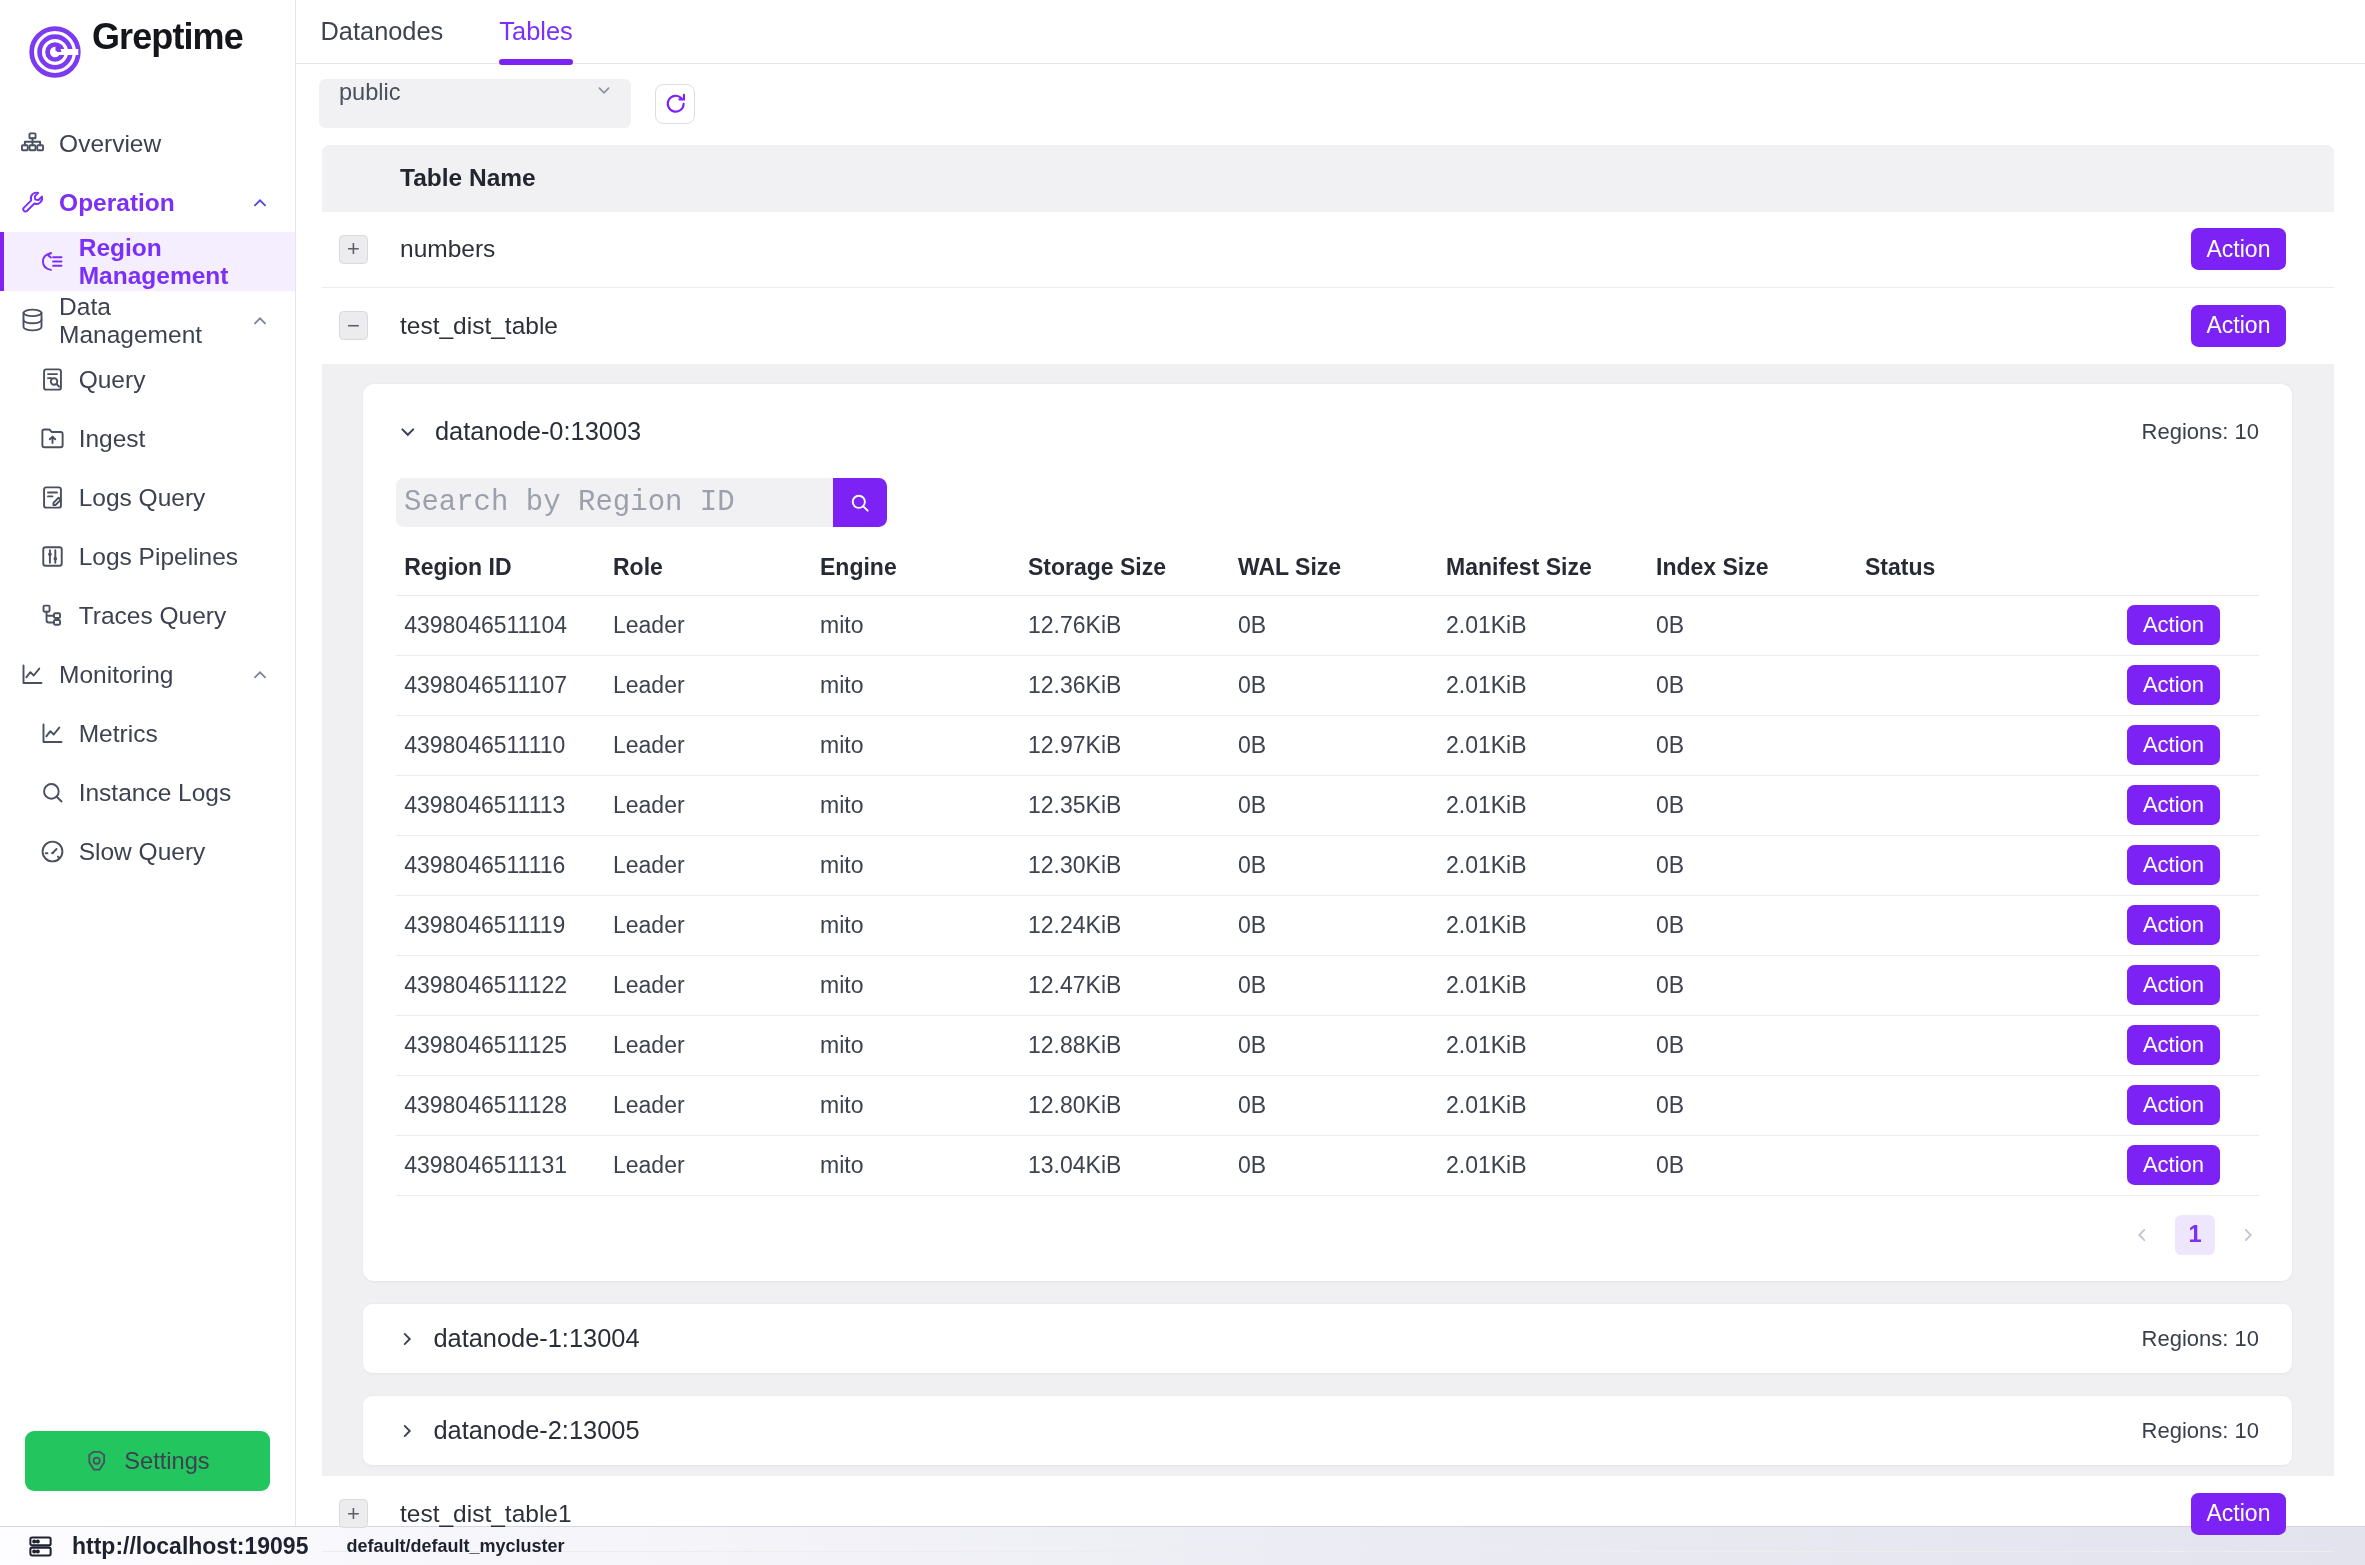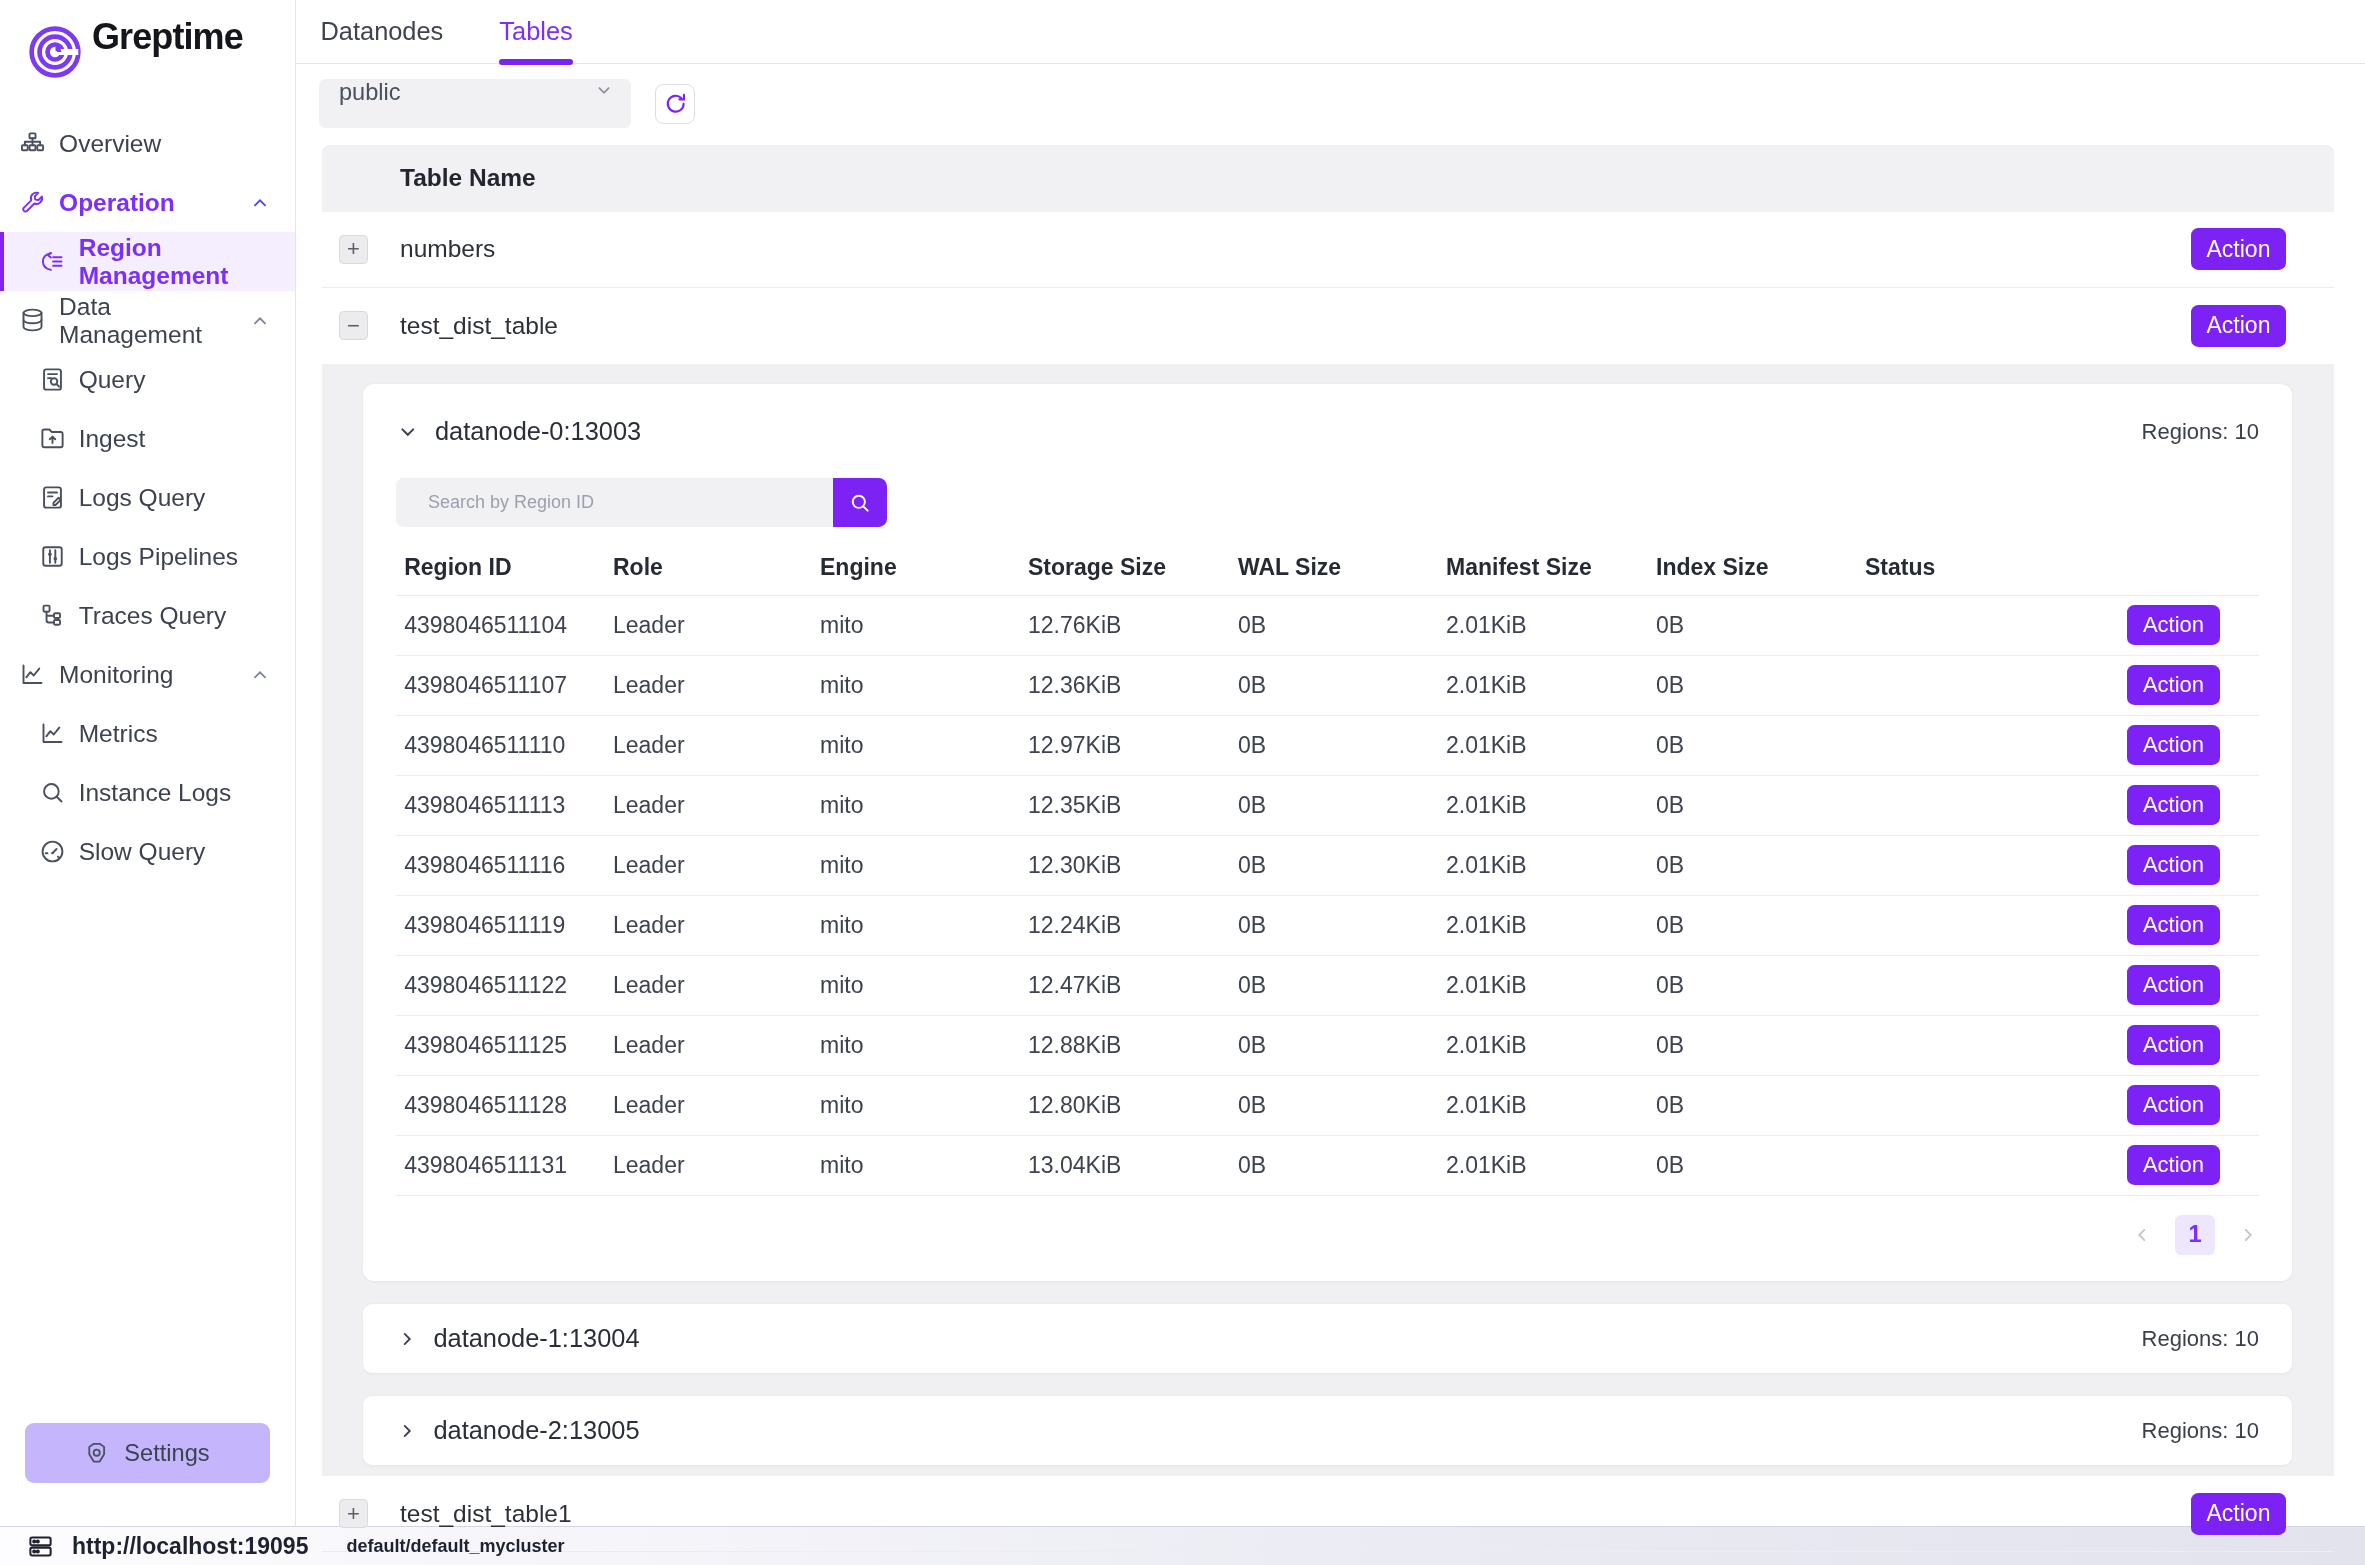--- a/index.html
+++ b/index.html
@@ -31,21 +31,21 @@
   .nav-item .nav-ic{width:27px;color:#4b5060}
   .nav-item.group{padding-left:15.4px}
   .nav-item.child{padding-left:35px}
   .nav-item.accent{color:var(--accent-text);font-weight:700}
   .nav-item.accent .nav-ic{color:var(--accent-text)}
   .nav-item.active{background:var(--active-bg);border-left-color:#8322f2;color:var(--accent-text);font-weight:700}
   .nav-item.active .nav-ic{color:var(--accent-text)}
   .nav-label{font-size:24.5px}
   .nav-chevron{margin-left:auto;margin-right:23.6px;color:#7d83a0}
   .nav-item.accent .nav-chevron{color:#4f46e5}
-  .settings-btn{position:absolute;left:24.5px;bottom:43px;width:245px;height:60px;background:#c4b5fd;border:none;border-radius:9px;display:flex;align-items:center;justify-content:center;gap:14.5px;font-size:23.6px;color:var(--text);cursor:pointer;font-family:inherit}
+  .settings-btn{position:absolute;left:24.5px;bottom:35px;width:245px;height:60px;background:#22c55e;border:none;border-radius:9px;display:flex;align-items:center;justify-content:center;gap:14.5px;font-size:23.6px;color:var(--text);cursor:pointer;font-family:inherit}
 
   
   .main{flex:1;display:flex;flex-direction:column;min-width:0}
   .tabbar{height:64px;border-bottom:1.8px solid var(--border);display:flex;align-items:center;gap:56px;padding-left:24.5px;flex:none}
   .tab{font-size:25.4px;color:#3f4350;cursor:pointer;position:relative;height:100%;display:flex;align-items:center}
   .tab.active{color:var(--accent-text)}
   .tab.active::after{content:"";position:absolute;left:0;right:0;bottom:-1.8px;height:5.4px;border-radius:3.6px;background:var(--accent)}
   .toolbar{display:flex;align-items:center;gap:12.7px;padding:15.4px 0 0 23px;flex:none}
   .schema-select{width:312px;height:49px;background:var(--input-bg);border-radius:6.3px;display:flex;align-items:flex-start;padding:0 16.3px 0 20px;color:#4a4f5d;cursor:pointer}
   .schema-select .sel-chevron{margin-left:auto;color:#8a8f9c}
@@ -64,21 +64,21 @@
   .expand-section{background:var(--panel-bg);padding:20px 42px 11px 41px;display:flex;flex-direction:column;gap:23px}
   .dn-card{background:#fff;border-radius:11px;box-shadow:0 0.9px 2.7px rgba(20,20,40,.05)}
   .dn-card.collapsed{height:69px;border-radius:9px;display:flex;align-items:center;padding:8px 33px;gap:15.4px}
   .dn-title{font-size:25.4px;color:#2a2e38}
   .dn-regions{margin-left:auto;font-size:22px;color:#3a3f4c}
   .dn-chevron{color:#3a3f4c}
 
   .dn-card.expanded{padding:23.6px 33px 22px}
   .dn-exp-head{display:flex;align-items:center;gap:15.4px;height:49px}
   .search-group{margin-top:22px;display:flex;height:49px;width:491px}
-  .search-input{flex:1;background:var(--input-bg);border:none;border-radius:7.3px 0 0 7.3px;padding:0 32px;font-size:18px;color:var(--text);font-family:Liberation Sans, sans-serif;outline:none}
+  .search-input{flex:1;background:var(--input-bg);border:none;border-radius:7.3px 0 0 7.3px;padding:0 8px;font-size:29px;color:var(--text);font-family:Liberation Mono, monospace;outline:none}
   .search-input::placeholder{color:#9ba0ac}
   .search-btn{width:54px;background:var(--accent);border:none;border-radius:0 8.2px 8.2px 0;color:#fff;display:flex;align-items:center;justify-content:center;cursor:pointer}
 
   .rg-grid{display:grid;grid-template-columns:217px 207px 208px 210px 208px 210px 209px 209px 1fr;align-items:center}
   .rg-head{height:56px;margin-top:12.7px;border-bottom:0.9px solid #e9e9ec;font-weight:700;font-size:23px;color:#262a34}
   .rg-row{height:60px;border-bottom:0.9px solid var(--row-sep);font-size:23px;color:#3d4250}
   .rg-grid .c0{padding-left:8.2px}
   .rg-action{justify-self:end;margin-right:39px;width:93px;height:40px;background:var(--accent);color:#fff;border:none;border-radius:7.3px;font-size:22px;font-family:inherit;cursor:pointer}
   .pagination{margin-top:14.5px;height:49px;display:flex;align-items:center;justify-content:flex-end;gap:22px}
   .pg-chevron{color:#c3c5cc;cursor:pointer}

